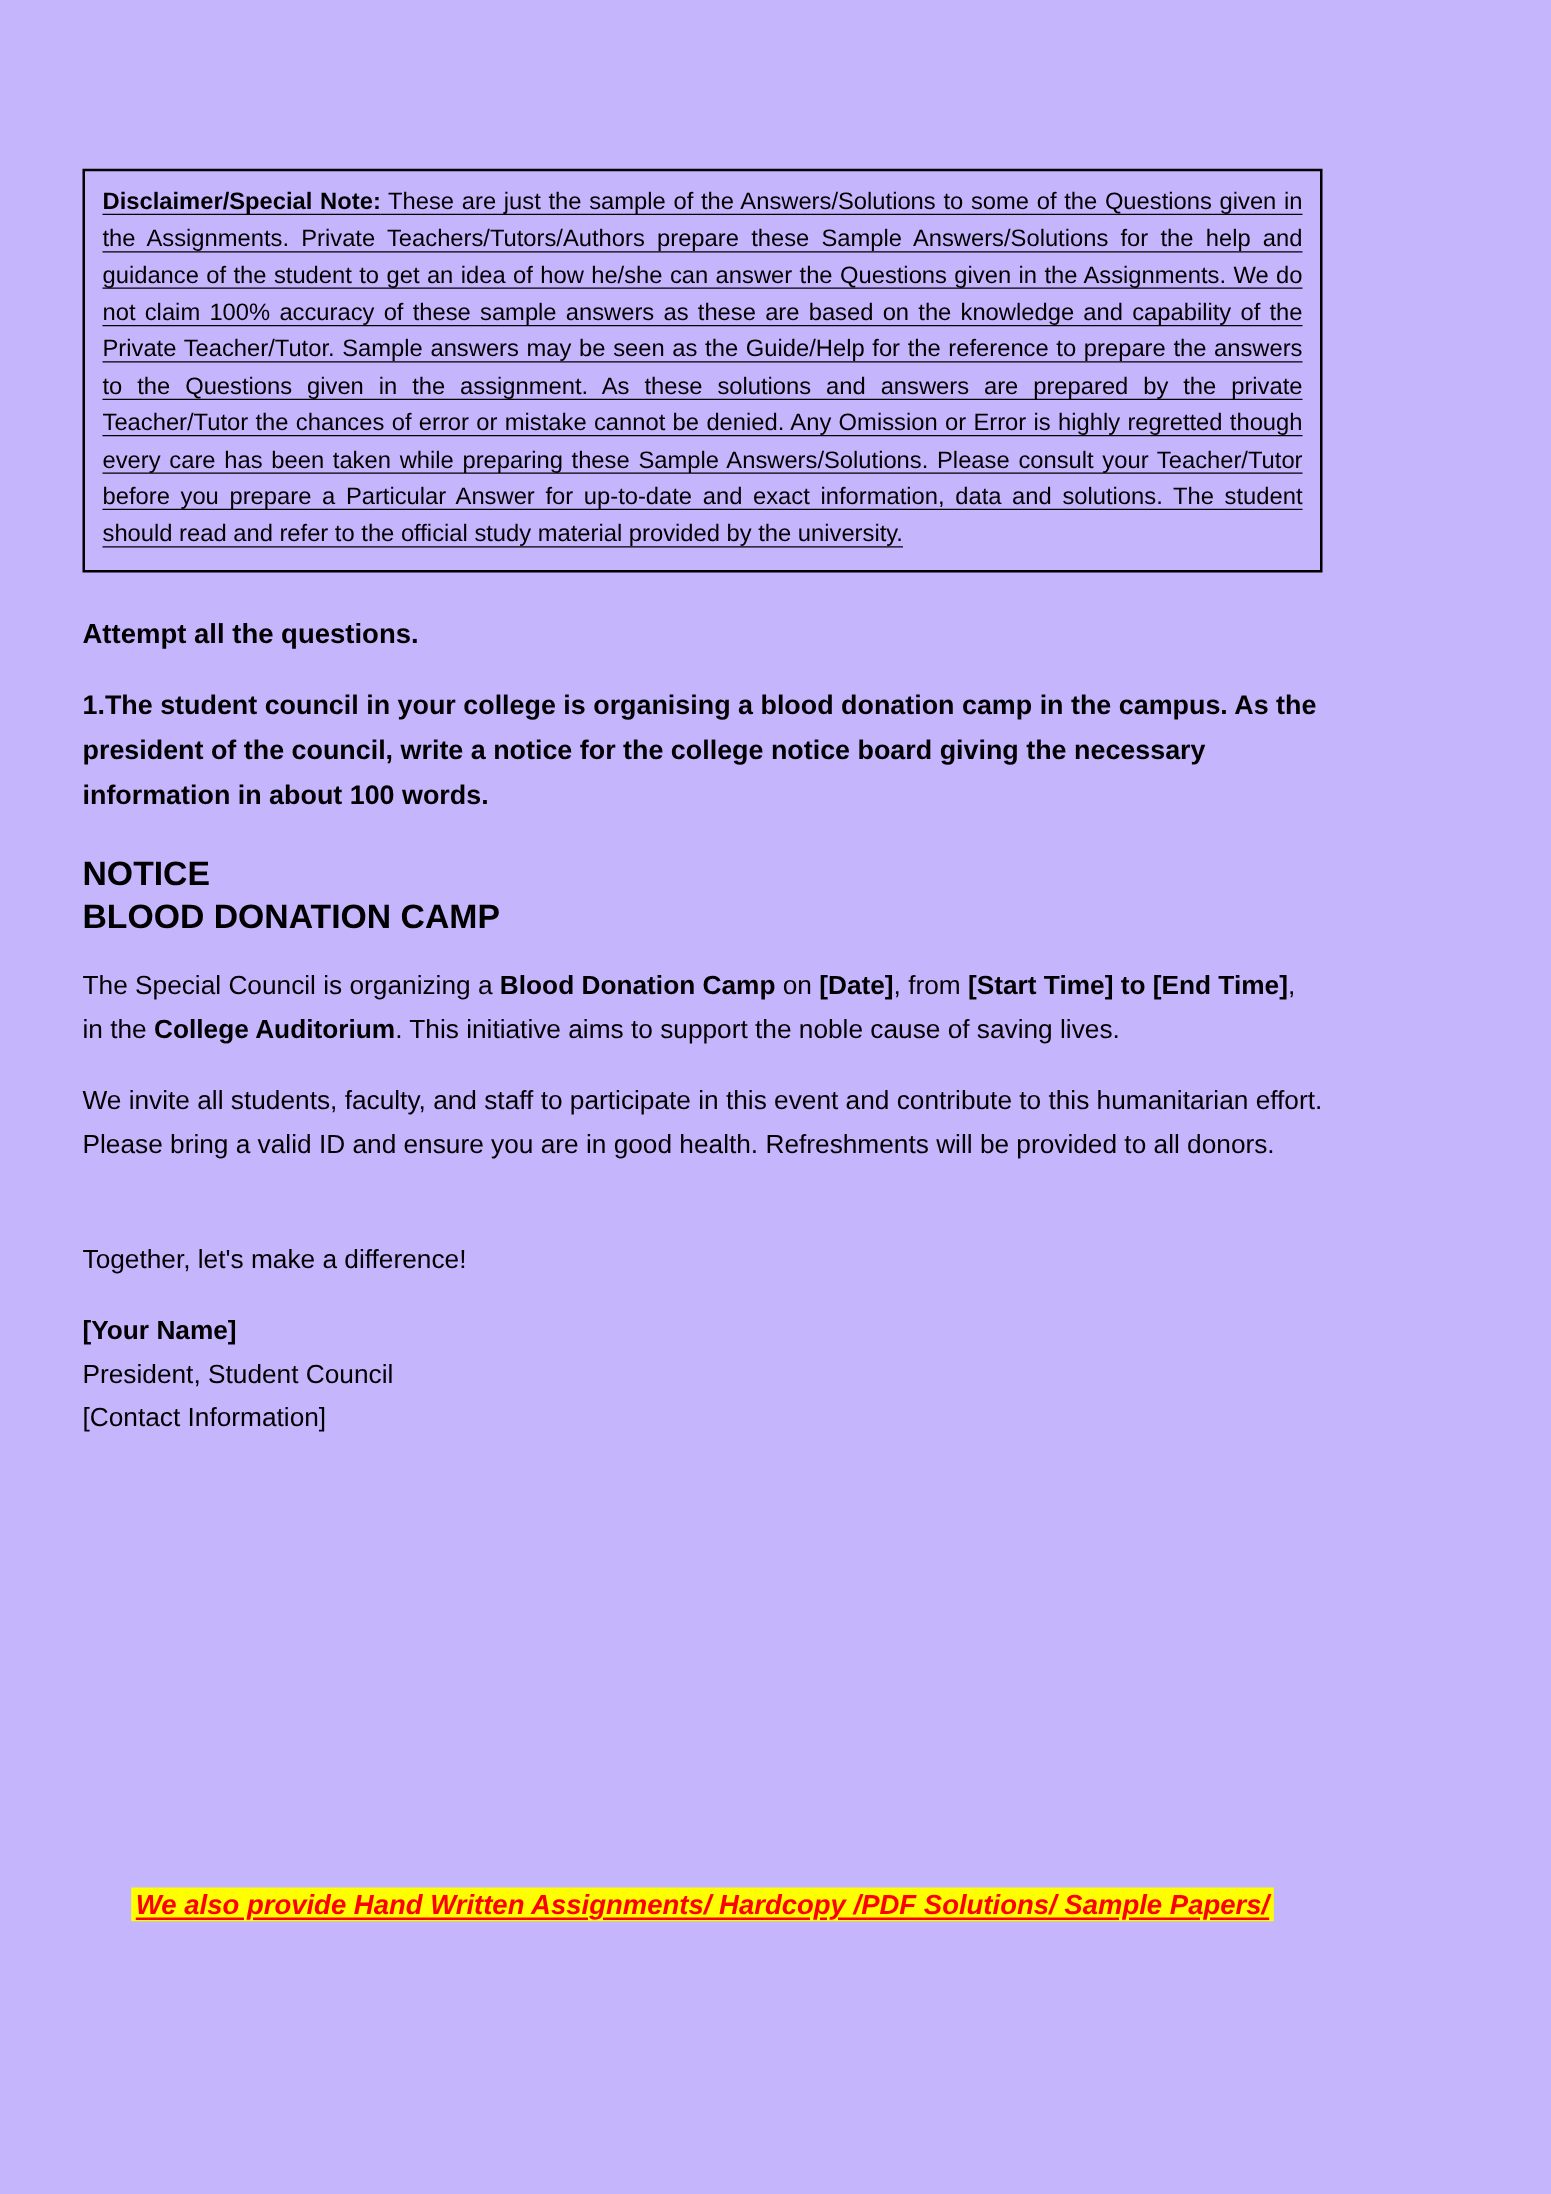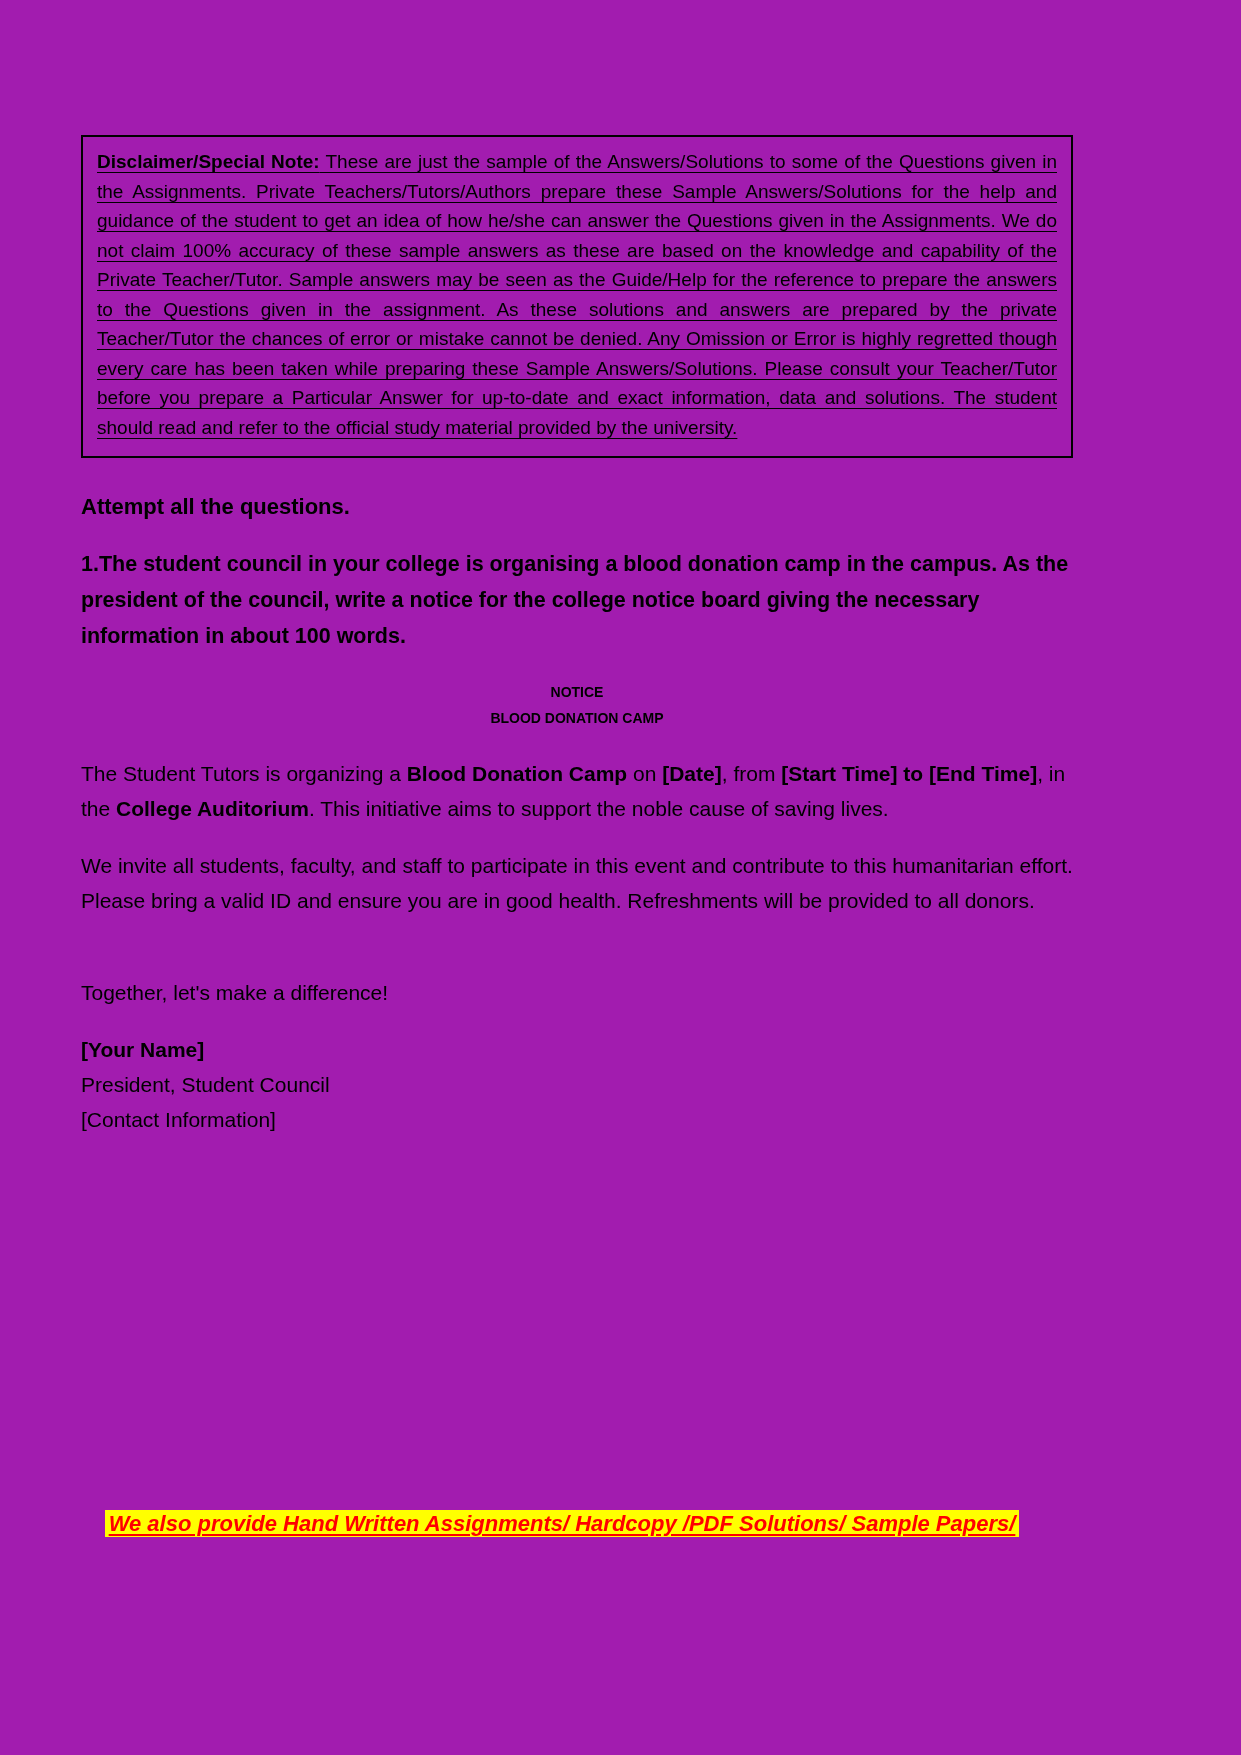--- a/index.html
+++ b/index.html
@@ -5,23 +5,22 @@
   * { margin: 0; padding: 0; box-sizing: border-box; }
   html, body { background: #ffffff; }
   body {
     font-family: "Liberation Sans", "DejaVu Sans", sans-serif;
     color: #000000;
   }
   .page {
     position: relative;
     width: 1241px;
     min-height: 1755px;
-    background: #a21caf;
+    background: #c4b5fd;
     margin: 0 auto;
-    padding-left: 15px;
   }
   .content {
     position: relative;
     margin-left: 66px;
     width: 992px;
     padding-top: 135px;
   }
   .disclaimer-box {
     border: 2px solid #000000;
     padding: 10px 14px 14px 14px;
@@ -43,23 +42,23 @@
     margin-top: 26px;
     font-size: 21.5px;
     font-weight: bold;
     line-height: 36px;
   }
   .ans-line {
     margin-top: 24px;
     font-size: 21.5px;
   }
   .notice-title, .notice-subtitle {
-    text-align: center;
+    text-align: left;
     font-weight: bold;
-    font-size: 14px;
+    font-size: 27px;
   }
   .notice-title { margin-top: 30px; }
   .notice-subtitle { margin-top: 2px; line-height: 32px; }
   .body-para {
     margin-top: 22px;
     font-size: 21px;
     line-height: 35px;
   }
   .sig-name { font-weight: bold; }
   .footer {
@@ -97,21 +96,21 @@
 
     <p class="attempt-heading">Attempt all the questions.</p>
 
     <p class="question">1.The student council in your college is organising a blood donation camp in the campus. As the president of the council, write a notice for the college notice board giving the necessary information in about 100 words.</p>
 
 
     <p class="notice-title">NOTICE</p>
 
     <p class="notice-subtitle">BLOOD DONATION CAMP</p>
 
-    <p class="body-para"><span>The Student Tutors is organizing a </span><span class="b">Blood Donation Camp</span><span> on </span><span class="b">[Date]</span><span>, from </span><span class="b">[Start Time] to [End Time]</span><span>, in the </span><span class="b">College Auditorium</span><span>. This initiative aims to support the noble cause of saving lives.</span></p>
+    <p class="body-para"><span>The Special Council is organizing a </span><span class="b">Blood Donation Camp</span><span> on </span><span class="b">[Date]</span><span>, from </span><span class="b">[Start Time] to [End Time]</span><span>, in the </span><span class="b">College Auditorium</span><span>. This initiative aims to support the noble cause of saving lives.</span></p>
 
     <p class="body-para">We invite all students, faculty, and staff to participate in this event and contribute to this humanitarian effort. Please bring a valid ID and ensure you are in good health. Refreshments will be provided to all donors.</p>
 
     <p class="body-para">
       <br>
       <span class="line">Together, let's make a difference!</span>
     </p>
 
     <p class="body-para">
       <span class="sig-name">[Your Name]</span><br>

